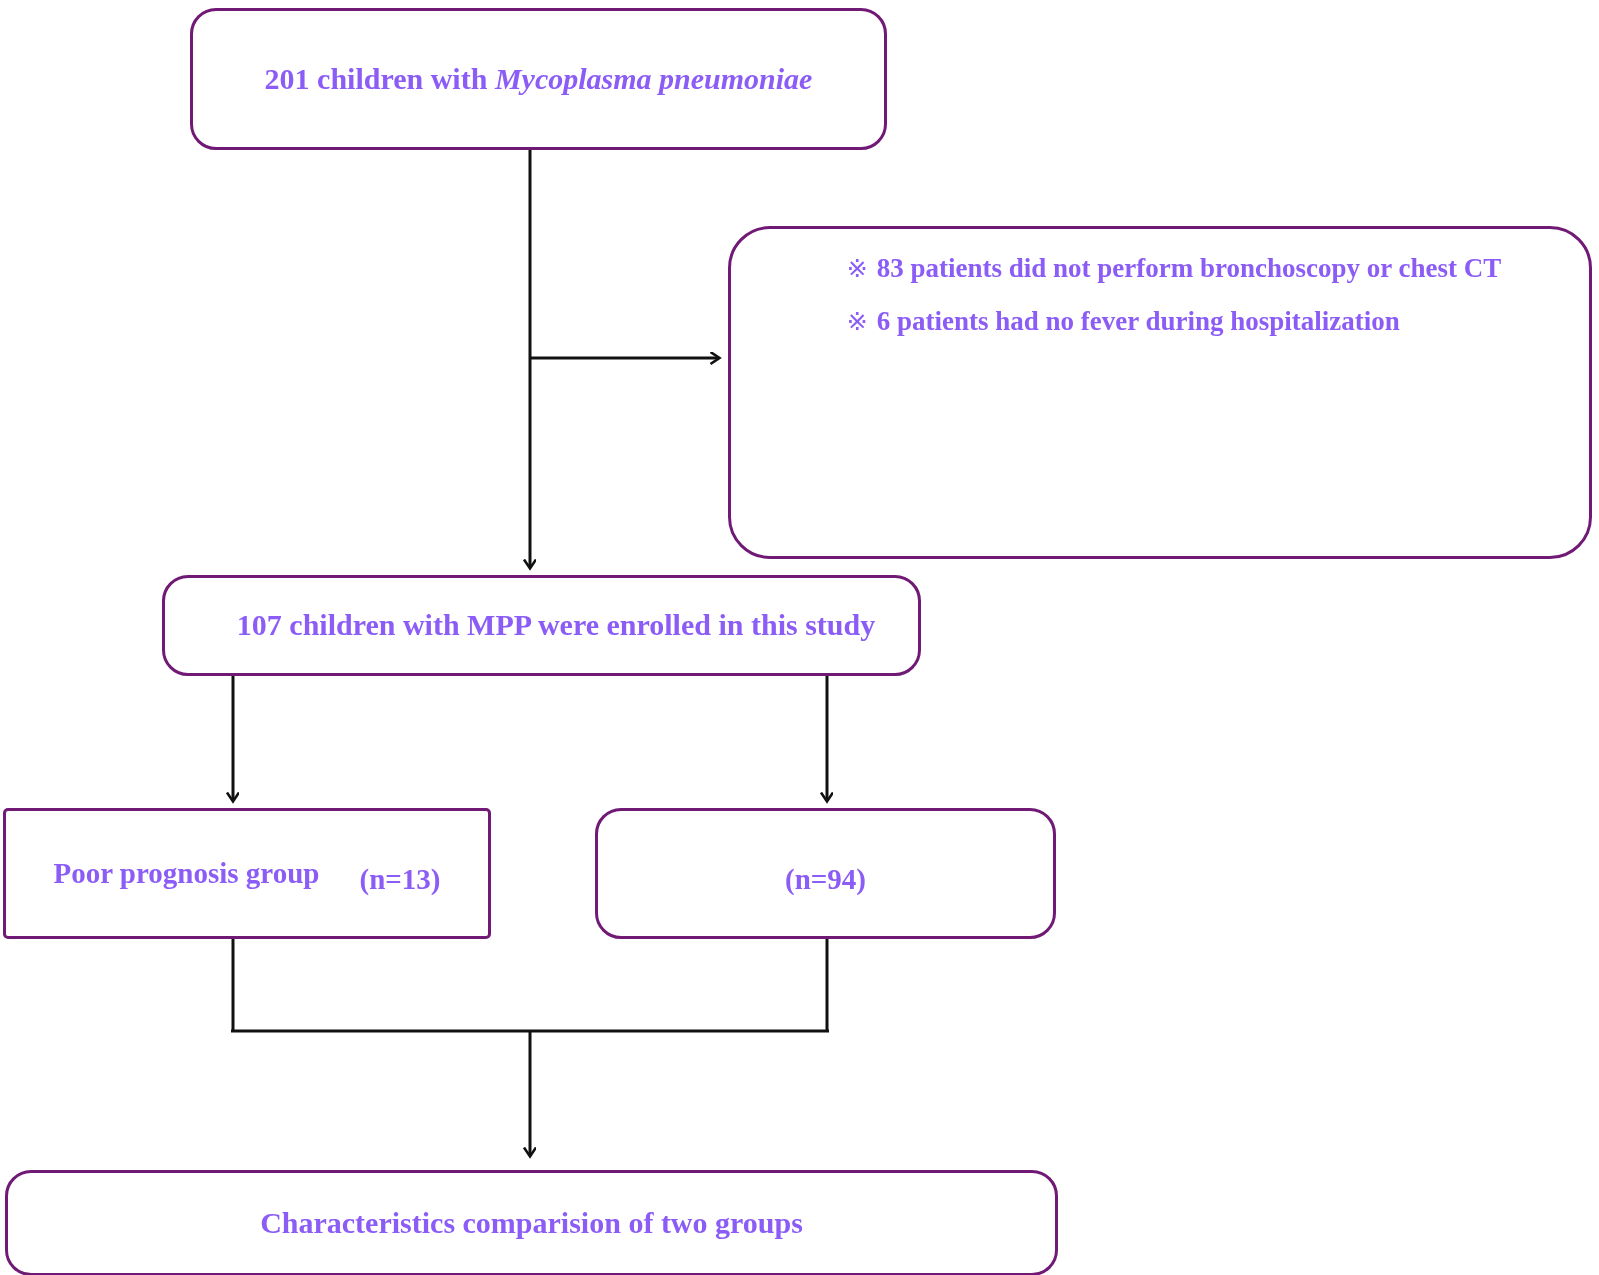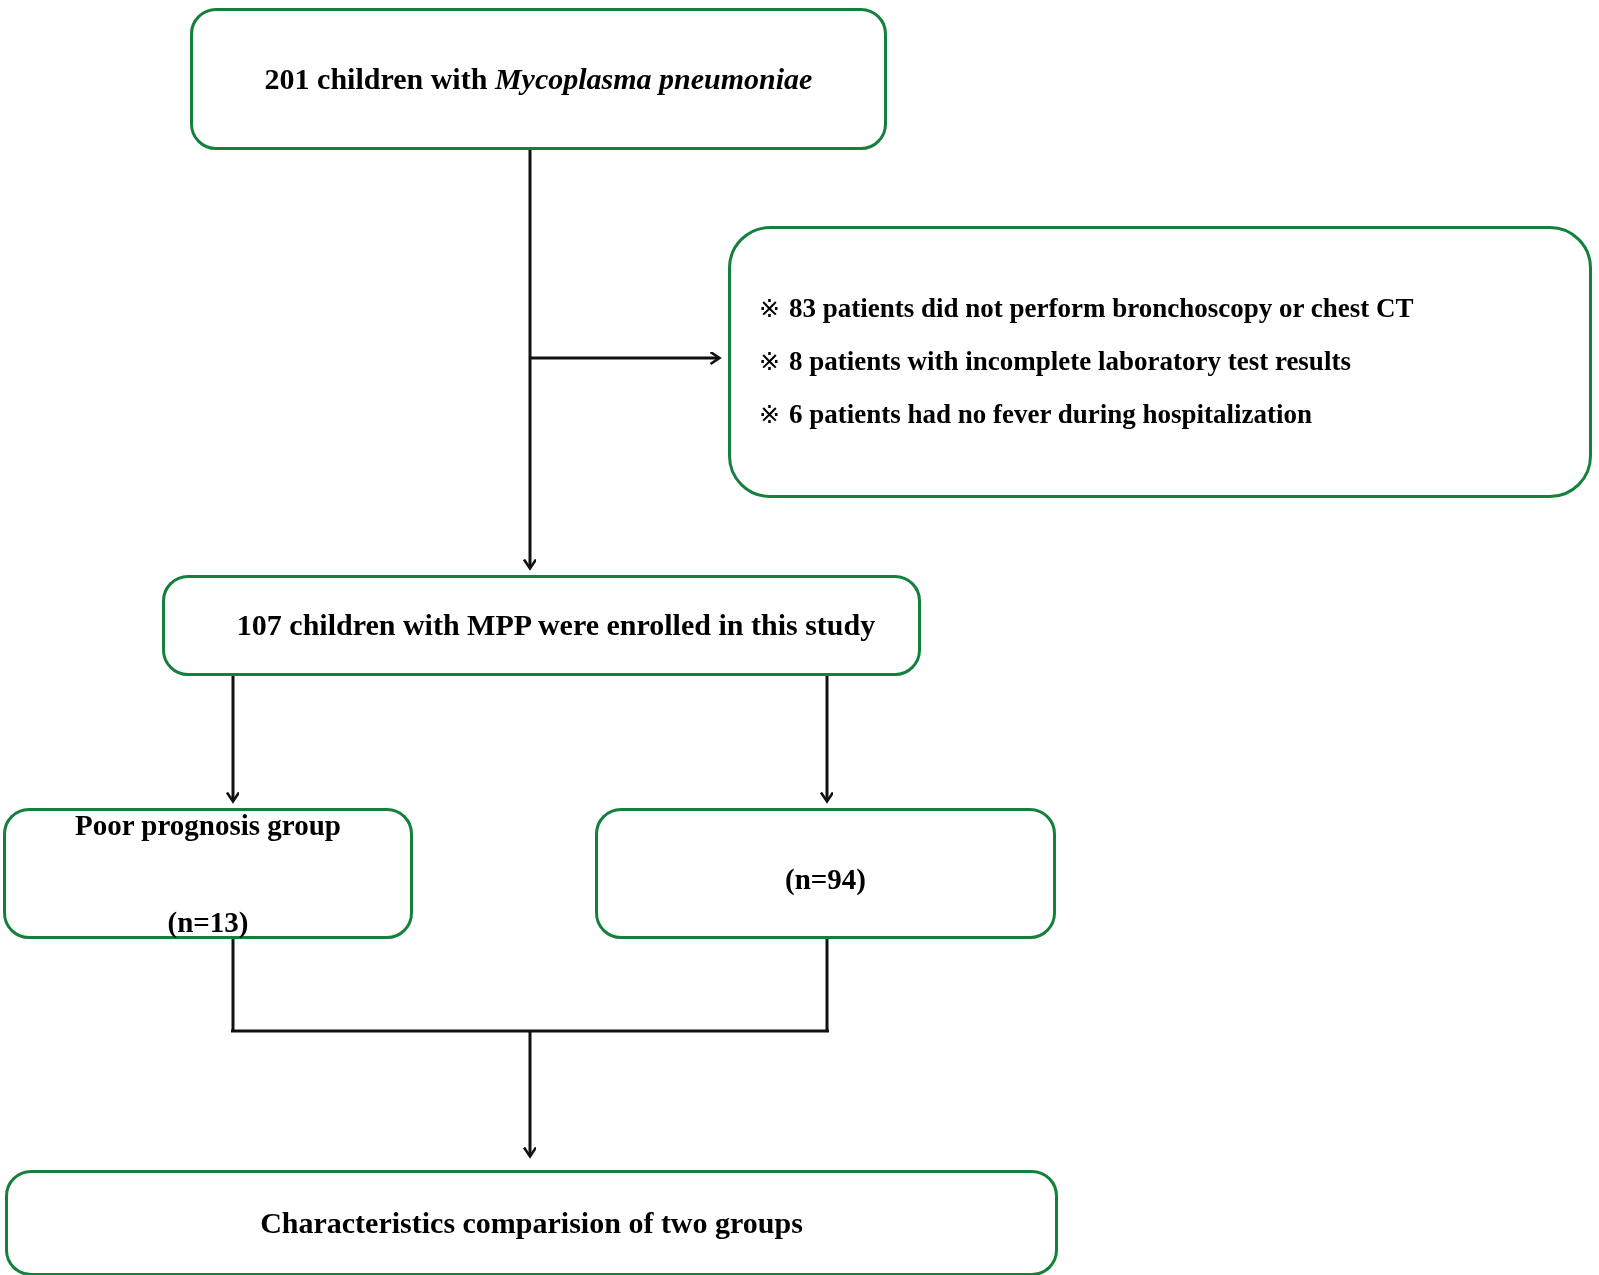--- a/index.html
+++ b/index.html
@@ -21,44 +21,43 @@
     left: 0;
     top: 0;
     width: 1599px;
     height: 1275px;
     pointer-events: none;
   }
   .node {
     position: absolute;
     box-sizing: border-box;
     background: #ffffff;
-    border: 3px solid #15803d;
+    border: 3px solid #701a75;
     display: flex;
-    flex-direction: column;
     align-items: center;
     justify-content: center;
-    color: #000000;
+    color: #8b5cf6;
     font-weight: bold;
     text-align: center;
     line-height: 1.55;
     z-index: 2;
   }
   
   #node-source {
     left: 190px; top: 8px;
     width: 697px; height: 142px;
     border-radius: 26px;
     font-size: 30px;
   }
   #node-source .line { display: block; }
   #node-source .sci { font-style: italic; }
 
   #node-excluded {
     left: 728px; top: 226px;
-    width: 864px; height: 272px;
+    width: 864px; height: 333px;
     border-radius: 42px;
     align-items: flex-start;
     justify-content: center;
     padding: 8px 0 8px 28px;
     font-size: 27px;
   }
   #node-excluded .excl-list {
     list-style: none;
     margin: 0;
     padding: 0;
@@ -81,22 +80,22 @@
   #node-enrolled {
     left: 162px; top: 575px;
     width: 759px; height: 101px;
     border-radius: 26px;
     font-size: 30px;
     padding-left: 29px;
   }
 
   #node-poor {
     left: 3px; top: 808px;
-    width: 410px; height: 131px;
-    border-radius: 26px;
+    width: 488px; height: 131px;
+    border-radius: 5px;
     font-size: 29px;
     gap: 40px;
   }
   #node-nonpoor {
     left: 595px; top: 808px;
     width: 461px; height: 131px;
     border-radius: 26px;
     font-size: 29px;
   }
   .node .sub { display: block; margin-top: 12px; }
@@ -144,21 +143,20 @@
     </g>
   </svg>
 
   <div class="node" id="node-source">
     <span class="line"><span>201 children with </span><span class="sci">Mycoplasma pneumoniae</span></span>
   </div>
 
   <div class="node" id="node-excluded">
     <ul class="excl-list">
       <li class="excl-item"><span class="mark">※</span><span>83 patients did not perform bronchoscopy or chest CT</span></li>
-      <li class="excl-item"><span class="mark">※</span><span>8 patients with incomplete laboratory test results</span></li>
       <li class="excl-item"><span class="mark">※</span><span>6 patients had no fever during hospitalization</span></li>
     </ul>
   </div>
 
   <div class="node" id="node-enrolled">
     <span>107 children with MPP were enrolled in this study</span>
   </div>
 
   <div class="node" id="node-poor">
     <span>Poor prognosis group</span>

